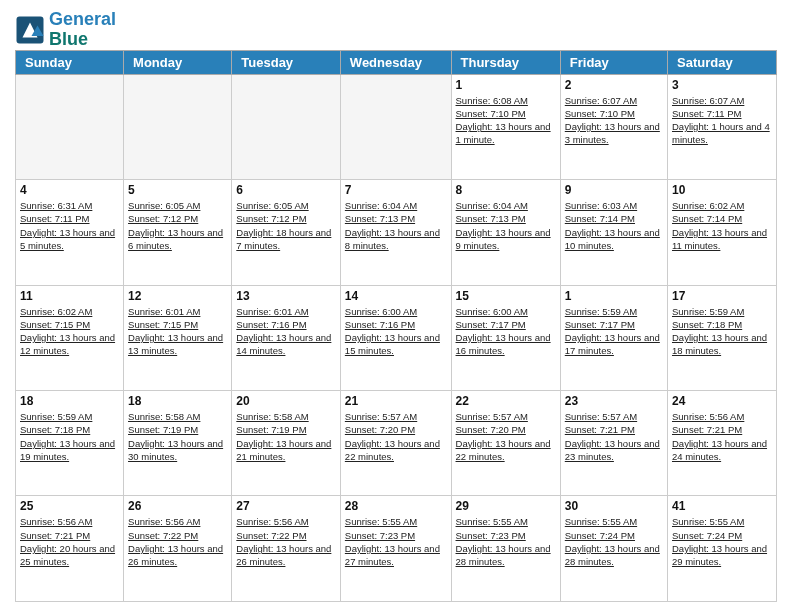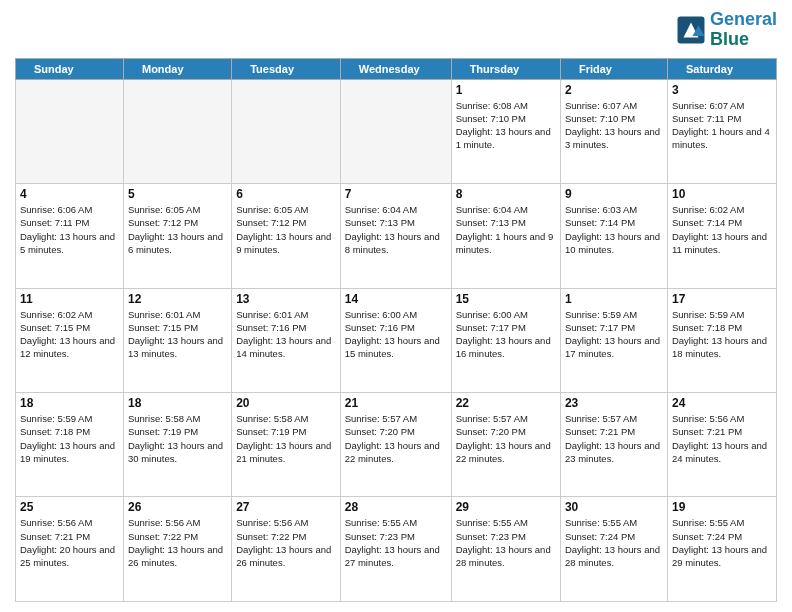--- a/index.html
+++ b/index.html
@@ -12,23 +12,23 @@
     }
     .page {
       width: 792px;
       height: 612px;
       padding: 10px 15px;
       display: flex;
       flex-direction: column;
     }
     .header {
       display: flex;
-      justify-content: flex-end;
+      justify-content: flex-start;
       align-items: flex-start;
-      margin-bottom: 8px;
+      margin-bottom: 0;
     }
     .logo {
       display: flex;
       align-items: center;
     }
     .logo-text {
       font-size: 18px;
       font-weight: bold;
       color: #1a5276;
       line-height: 1.1;
@@ -55,22 +55,22 @@
     }
     .calendar-table {
       width: 100%;
       border-collapse: collapse;
       flex: 1;
     }
     .calendar-table th {
       background-color: #2980b9;
       color: #fff;
       text-align: left;
-      padding: 4px 18px;
-      font-size: 11px;
+      padding: 4px 9px;
+      font-size: 13px;
       border: 1px solid #aaa;
     }
     .calendar-table td {
       vertical-align: top;
       border: 1px solid #ccc;
       padding: 3px 4px;
       font-size: 9.5px;
       color: #222;
       width: 113px;
       height: 78px;
@@ -83,20 +83,21 @@
       font-size: 12px;
       font-weight: bold;
       color: #111;
       display: block;
       margin-bottom: 2px;
     }
     .day-info {
       line-height: 1.4;
       font-size: 9.5px;
       color: #222;
+      text-decoration: underline;
     }
     tr:nth-child(even) td:not(.empty) {
       background: #fff;
     }
   </style>
 </head>
 <body>
 
 <div class="page">
   <div class="header">
@@ -157,55 +158,55 @@
           <span>Sunrise: 6:07 AM</span><br>
           <span>Sunset: 7:11 PM</span><br>
           <span>Daylight: 1 hours and 4 minutes.</span>
         </div>
       </td>
         </tr>
         <tr>
           <td>
         <span class="day-number">4</span>
         <div class="day-info">
-          <span>Sunrise: 6:06 AM</span><br>
+          <span>Sunrise: 6:31 AM</span><br>
           <span>Sunset: 7:11 PM</span><br>
           <span>Daylight: 13 hours and 5 minutes.</span>
         </div>
       </td>
           <td>
         <span class="day-number">5</span>
         <div class="day-info">
           <span>Sunrise: 6:05 AM</span><br>
           <span>Sunset: 7:12 PM</span><br>
           <span>Daylight: 13 hours and 6 minutes.</span>
         </div>
       </td>
           <td>
         <span class="day-number">6</span>
         <div class="day-info">
           <span>Sunrise: 6:05 AM</span><br>
           <span>Sunset: 7:12 PM</span><br>
-          <span>Daylight: 13 hours and 9 minutes.</span>
+          <span>Daylight: 18 hours and 7 minutes.</span>
         </div>
       </td>
           <td>
         <span class="day-number">7</span>
         <div class="day-info">
           <span>Sunrise: 6:04 AM</span><br>
           <span>Sunset: 7:13 PM</span><br>
           <span>Daylight: 13 hours and 8 minutes.</span>
         </div>
       </td>
           <td>
         <span class="day-number">8</span>
         <div class="day-info">
           <span>Sunrise: 6:04 AM</span><br>
           <span>Sunset: 7:13 PM</span><br>
-          <span>Daylight: 1 hours and 9 minutes.</span>
+          <span>Daylight: 13 hours and 9 minutes.</span>
         </div>
       </td>
           <td>
         <span class="day-number">9</span>
         <div class="day-info">
           <span>Sunrise: 6:03 AM</span><br>
           <span>Sunset: 7:14 PM</span><br>
           <span>Daylight: 13 hours and 10 minutes.</span>
         </div>
       </td>
@@ -377,21 +378,21 @@
       </td>
           <td>
         <span class="day-number">30</span>
         <div class="day-info">
           <span>Sunrise: 5:55 AM</span><br>
           <span>Sunset: 7:24 PM</span><br>
           <span>Daylight: 13 hours and 28 minutes.</span>
         </div>
       </td>
           <td>
-        <span class="day-number">19</span>
+        <span class="day-number">41</span>
         <div class="day-info">
           <span>Sunrise: 5:55 AM</span><br>
           <span>Sunset: 7:24 PM</span><br>
           <span>Daylight: 13 hours and 29 minutes.</span>
         </div>
       </td>
         </tr>
       </tbody>
   </table>
 </div>

